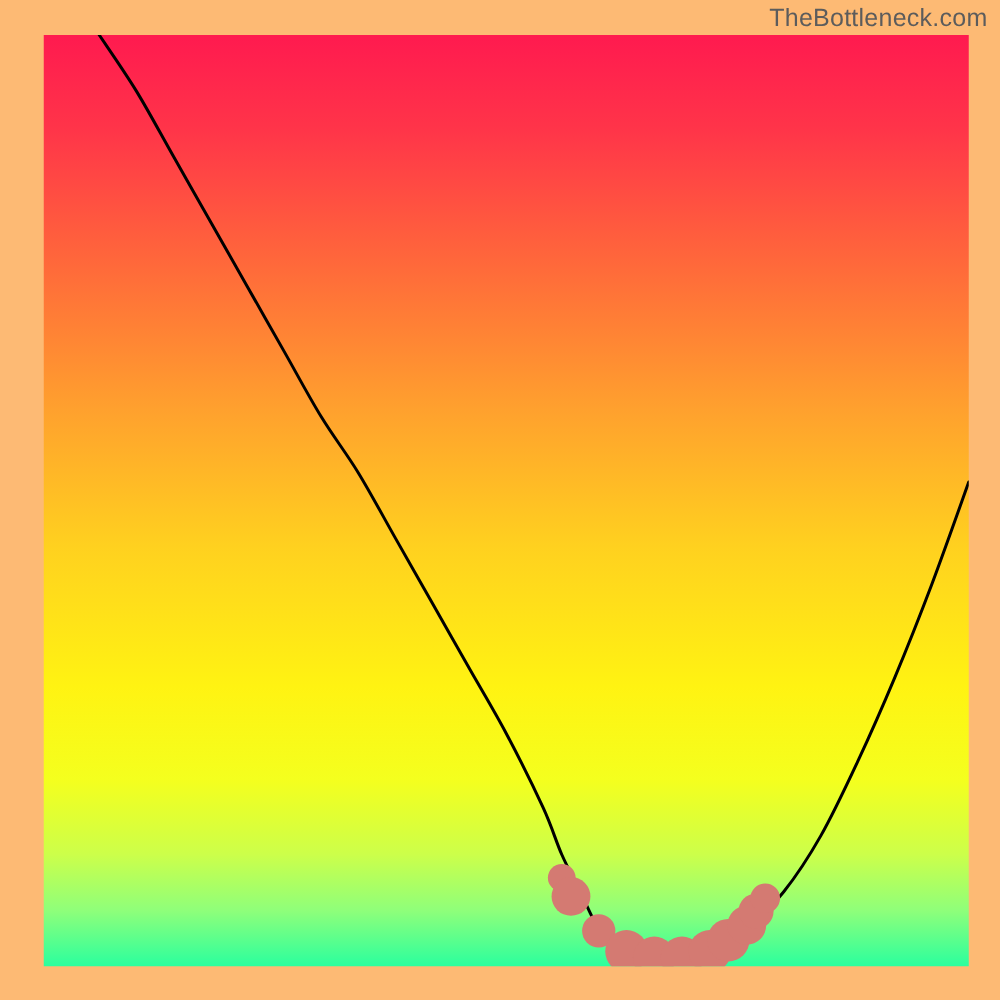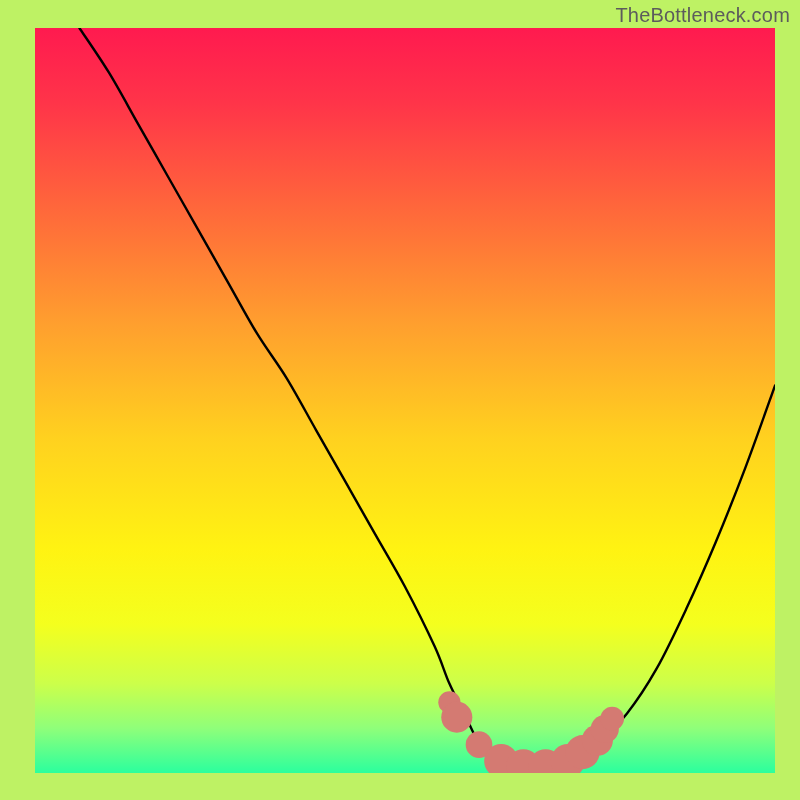--- a/index.html
+++ b/index.html
@@ -8,21 +8,21 @@
     width: 800px;
     height: 800px;
     background: #000;
     overflow: hidden;
     font-family: Arial, Helvetica, sans-serif;
   }
   .stage {
     position: relative;
     width: 800px;
     height: 800px;
-    background: #bef264;
+    background: #fdba74;
   }
   .watermark {
     position: absolute;
     top: 4px;
     right: 10px;
     color: #5c5c5c;
     font-size: 20px;
     font-weight: 500;
     letter-spacing: 0.2px;
     z-index: 5;

